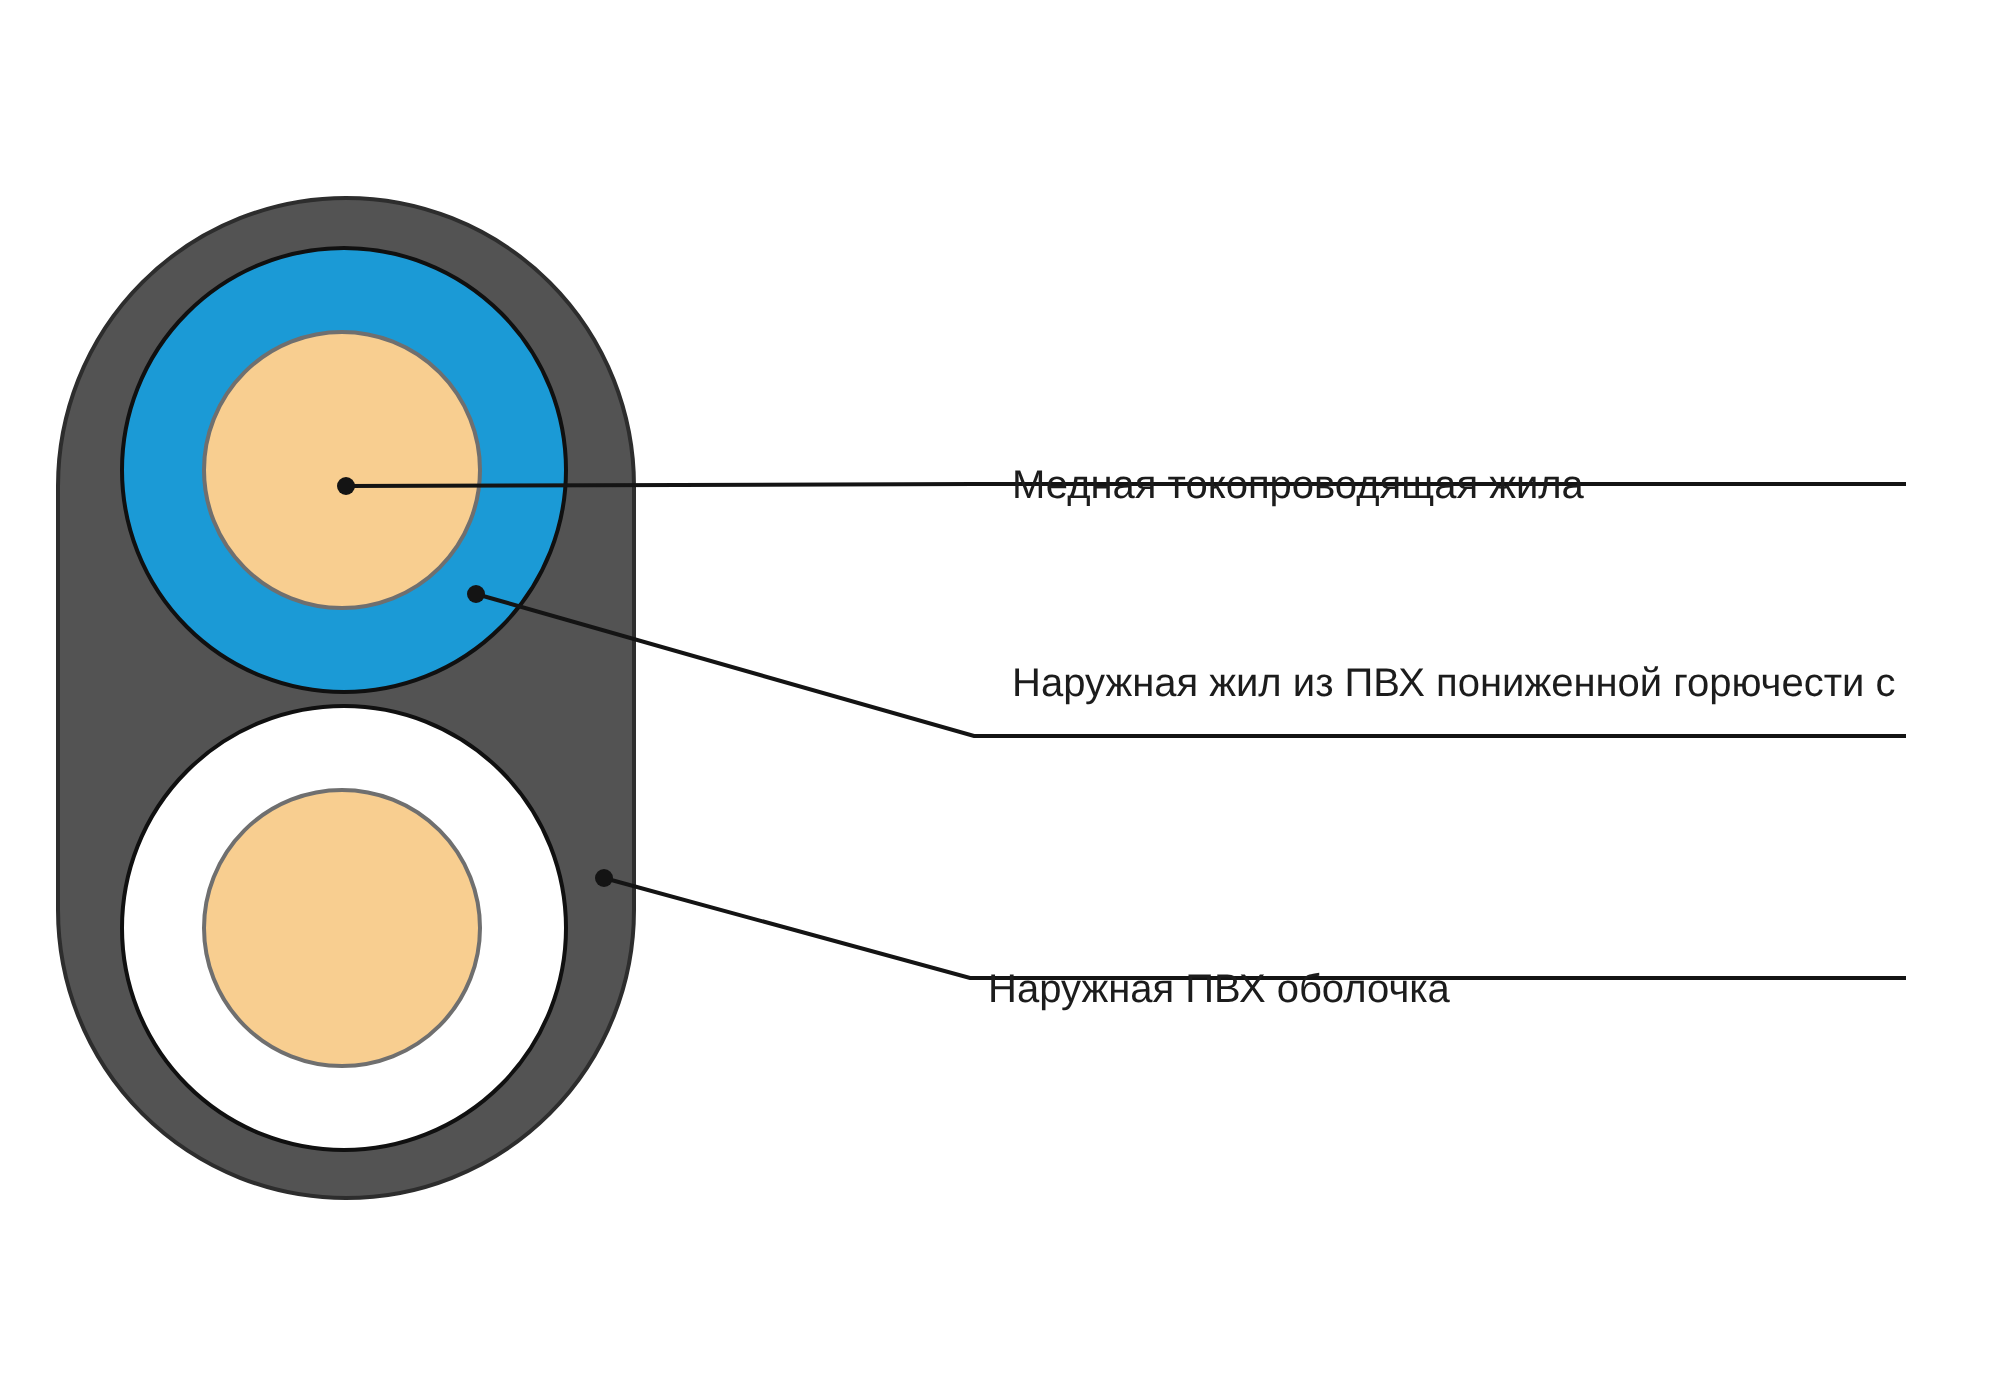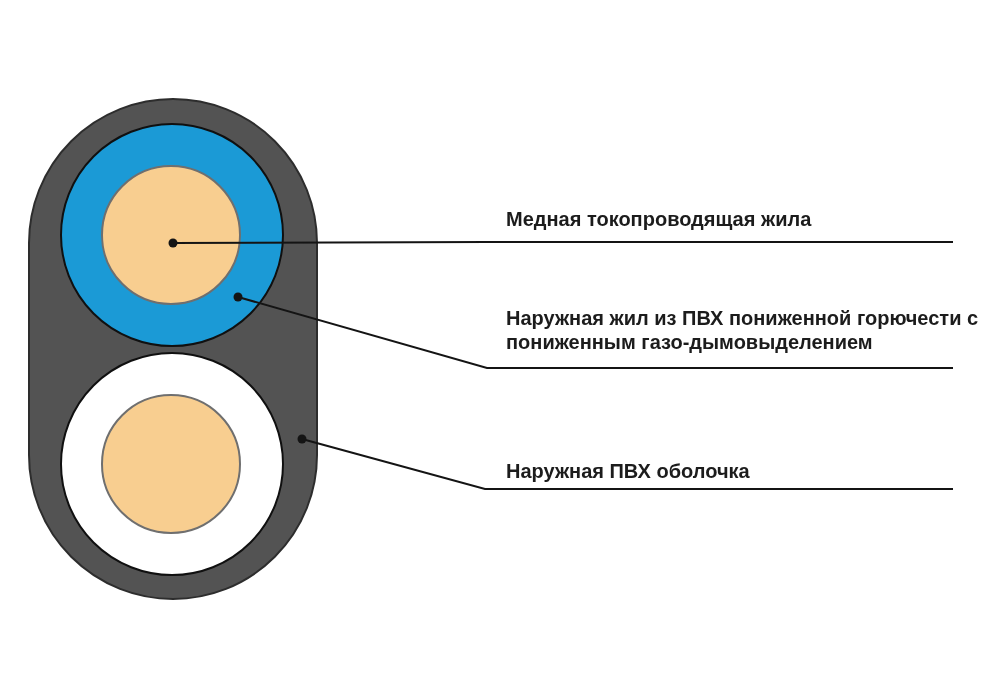--- a/index.html
+++ b/index.html
@@ -79,27 +79,28 @@
     stroke-linecap: butt;
   }
   .dot {
     fill: var(--leader, #141414);
     stroke: none;
   }
   .label {
     position: absolute;
     color: var(--label-text, #1c1c1c);
     font-size: 20px;
-    font-weight: bold;
+    font-weight: normal;
     line-height: 24px;
     white-space: nowrap;
+    margin-top: 24px;
   }
   .lbl-core { left: 506px; top: 207px; }
   .lbl-insulation { left: 506px; top: 306px; }
-  .lbl-sheath { left: 506px; top: 459px; }
+  .lbl-sheath { left: 494px; top: 459px; }
 </style>
 </head>
 <body>
 
 <div class="canvas">
 
   <div class="cable"></div>
 
   <div class="circle ins-top"></div>
   <div class="circle core-top"></div>
@@ -117,20 +118,19 @@
     <polyline class="leader" points="302,439 485,489 953,489"></polyline>
     <circle class="dot" cx="302" cy="439" r="4.5"></circle>
   </svg>
 
   <div class="label lbl-core">
     <div>Медная токопроводящая жила</div>
   </div>
 
   <div class="label lbl-insulation">
     <div>Наружная жил из ПВХ пониженной горючести с</div>
-    <div>пониженным газо-дымовыделением</div>
   </div>
 
   <div class="label lbl-sheath">
     <div>Наружная ПВХ оболочка</div>
   </div>
 
 </div>
 
 </body></html>

